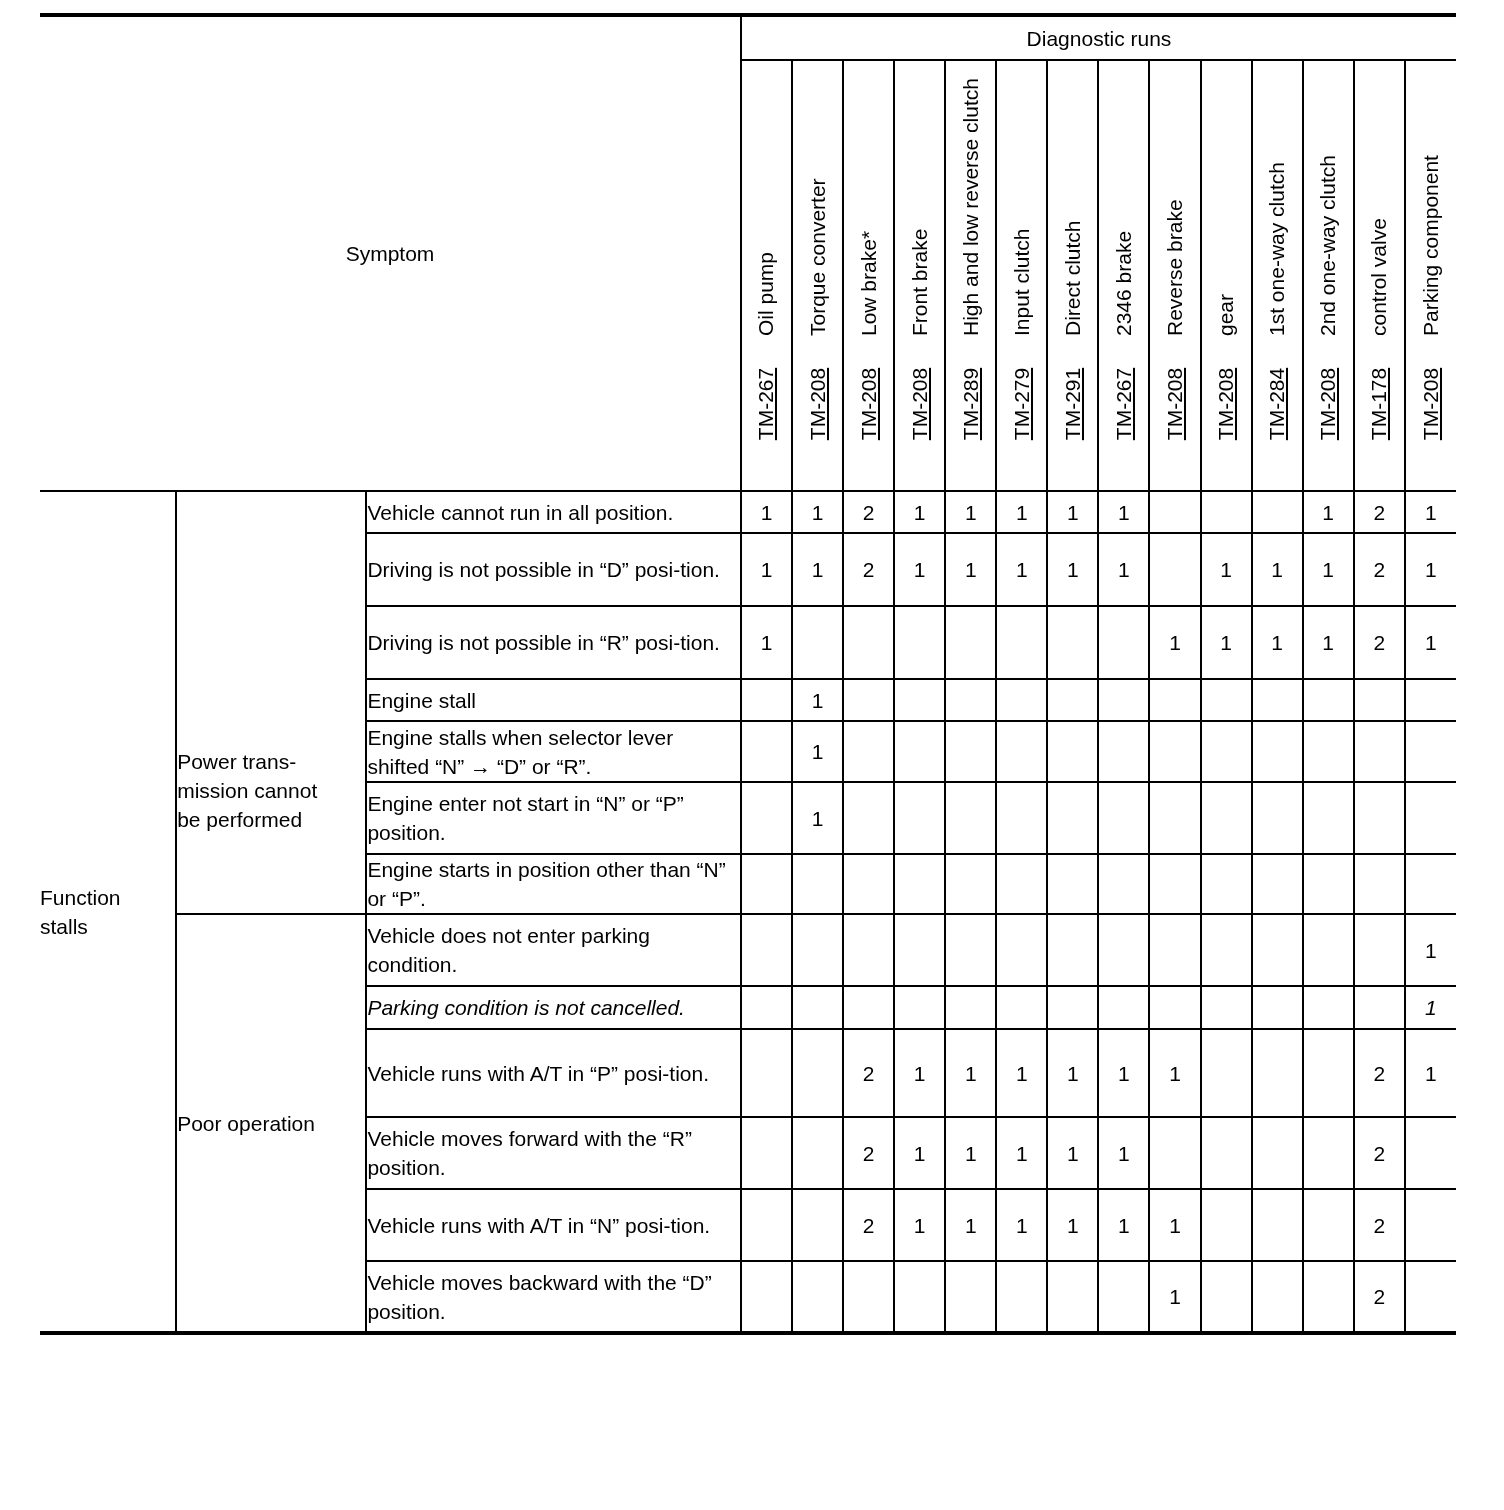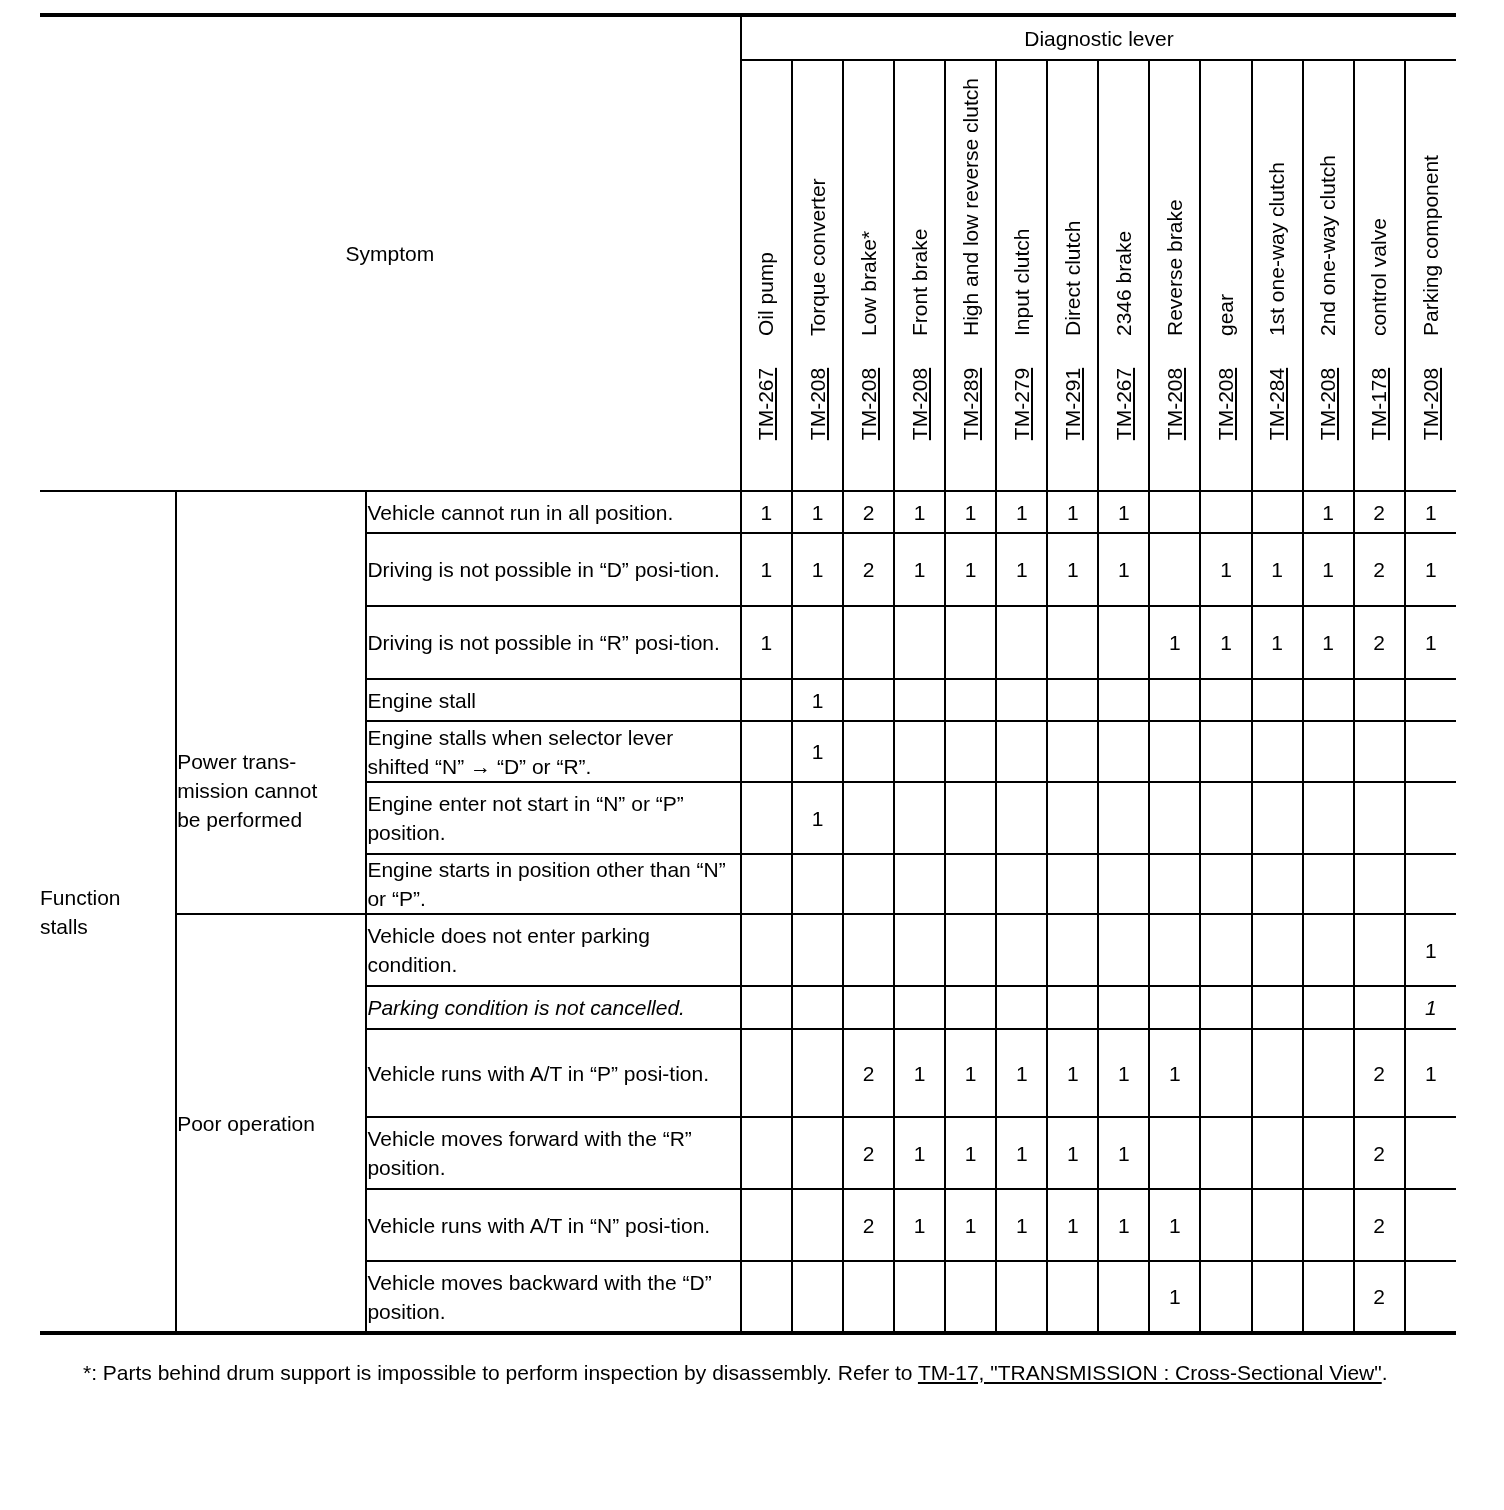--- a/index.html
+++ b/index.html
@@ -56,21 +56,21 @@
         <col class="c-item">
         <col class="c-item">
         <col class="c-item">
         <col class="c-item">
         <col class="c-item">
         <col class="c-item">
     </colgroup>
     <thead id="thead">
       <tr>
         <th class="symptom-head" colspan="3" rowspan="2">Symptom</th>
-        <th class="diag-head" colspan="14">Diagnostic lever</th>
+        <th class="diag-head" colspan="14">Diagnostic runs</th>
       </tr>
       <tr id="vert-row">
           <th class="vert">
             <div class="vwrap">
               <div class="vtext">
                 <a class="ref">TM-267</a>
                 <span class="lbl">Oil pump</span>
               </div>
             </div>
           </th>
@@ -406,16 +406,13 @@
           <td class="val"></td>
           <td class="val">1</td>
           <td class="val thin-l"></td>
           <td class="val"></td>
           <td class="val"></td>
           <td class="val">2</td>
           <td class="val"></td>
         </tr>
       </tbody>
   </table>
-  <div class="foot">
-    <span>*: Parts behind drum support is impossible to perform inspection by disassembly. Refer to </span><a href="#">TM-17, "TRANSMISSION : Cross-Sectional View"</a><span>.</span>
-  </div>
 </div>
 
 </body></html>

